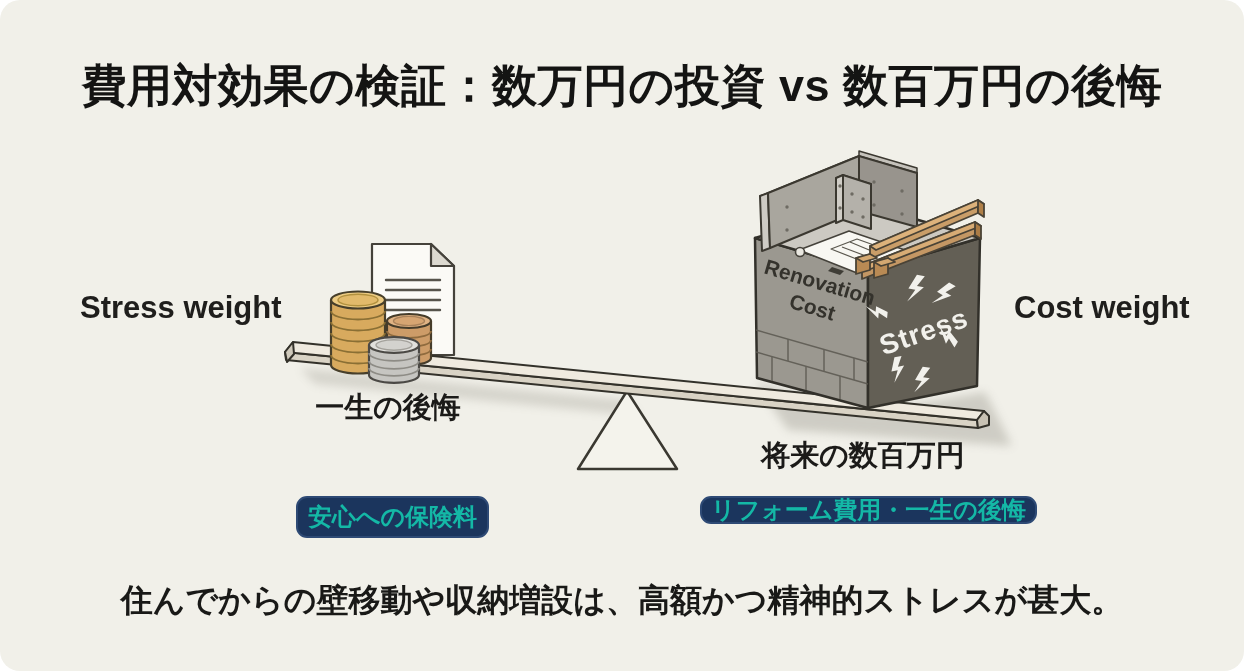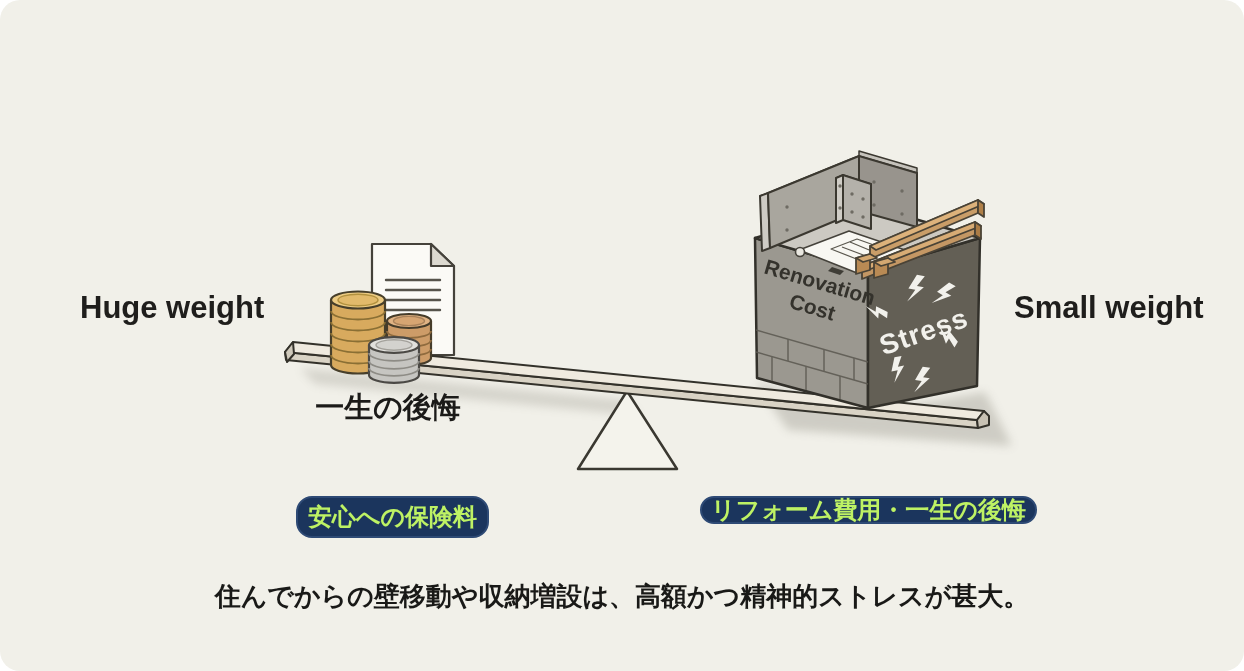--- a/index.html
+++ b/index.html
@@ -15,36 +15,36 @@
     font-size:45px;font-weight:bold;color:#141413;letter-spacing:0.5px;
   }
   .weight-label{font-size:31px;font-weight:bold;color:#1f1e1c;}
   .small-weight{left:80px;top:290px;}
   .huge-weight{left:1014px;top:290px;}
   .item-label{font-size:29px;font-weight:bold;color:#1b1a18;text-align:center;}
   .label-left{left:288px;top:388px;width:200px;}
   .label-right{left:753px;top:436px;width:220px;}
   .badge{
     display:flex;align-items:center;justify-content:center;
-    background:#1b355d;border:2px solid #2e4a75;border-radius:16px;
-    color:#bef264;font-size:24px;font-weight:bold;box-sizing:border-box;
+    background:#1b355d;border:2px solid #2e4a75;border-radius:11px;
+    color:#14b8a6;font-size:24px;font-weight:bold;box-sizing:border-box;
   }
   .badge-left{left:296px;top:496px;width:193px;height:42px;}
   .badge-right{left:700px;top:496px;width:337px;height:28px;}
   .block-text-front{
     left:756px;top:269px;width:120px;transform:rotate(16.5deg);
     font-size:21px;line-height:1.25;font-weight:bold;color:#34322c;text-align:center;
   }
   .block-text-side{
     left:868px;top:316px;width:112px;transform:rotate(-19deg);
     font-size:28px;font-weight:bold;color:#f2f1ec;text-align:center;letter-spacing:1px;
   }
   .footer{
     left:0;top:580px;width:1244px;text-align:center;
-    font-size:26px;font-weight:bold;line-height:1.3;color:#191917;
+    font-size:32px;font-weight:bold;line-height:1.3;color:#191917;
   }
 </style>
 </head>
 <body>
 
 <div class="canvas">
 
   <svg class="scene" width="1244" height="671" viewBox="0 0 1244 671">
     <defs>
       <filter id="soft" x="-30%" y="-30%" width="160%" height="160%">
@@ -184,25 +184,27 @@
         <path d="M870,246 L978,200 L984,204 L876,250 Z" fill="#ddb27b"></path>
         <path d="M978,200 L984,204 L984,217 L978,213 Z" fill="#b08048"></path>
         <path d="M856,258 L870,254 L870,270 L856,274 Z" fill="#b98a54"></path>
         <path d="M856,258 L870,254 L877,258 L863,262 Z" fill="#d4a871"></path>
         <path d="M874,262 L888,258 L888,274 L874,278 Z" fill="#b98a54"></path>
         <path d="M874,262 L888,258 L895,262 L881,266 Z" fill="#d4a871"></path>
       </g>
     </g>
   </svg>
 
-
-  <div class="txt weight-label small-weight">Huge weight</div>
-  <div class="txt weight-label huge-weight">Small weight</div>
+  <h1 class="txt title">費用対効果の検証：数万円の投資 vs 数百万円の後悔</h1>
+
+  <div class="txt weight-label small-weight">Stress weight</div>
+  <div class="txt weight-label huge-weight">Cost weight</div>
 
   <div class="txt item-label label-left">一生の後悔</div>
+  <div class="txt item-label label-right">将来の数百万円</div>
 
   <div class="txt block-text-front">Renovation Cost</div>
   <div class="txt block-text-side">Stress</div>
 
   <div class="txt badge badge-left">安心への保険料</div>
   <div class="txt badge badge-right">リフォーム費用・一生の後悔</div>
 
   <div class="txt footer">
     <div>住んでからの壁移動や収納増設は、高額かつ精神的ストレスが甚大。</div>
   </div>

